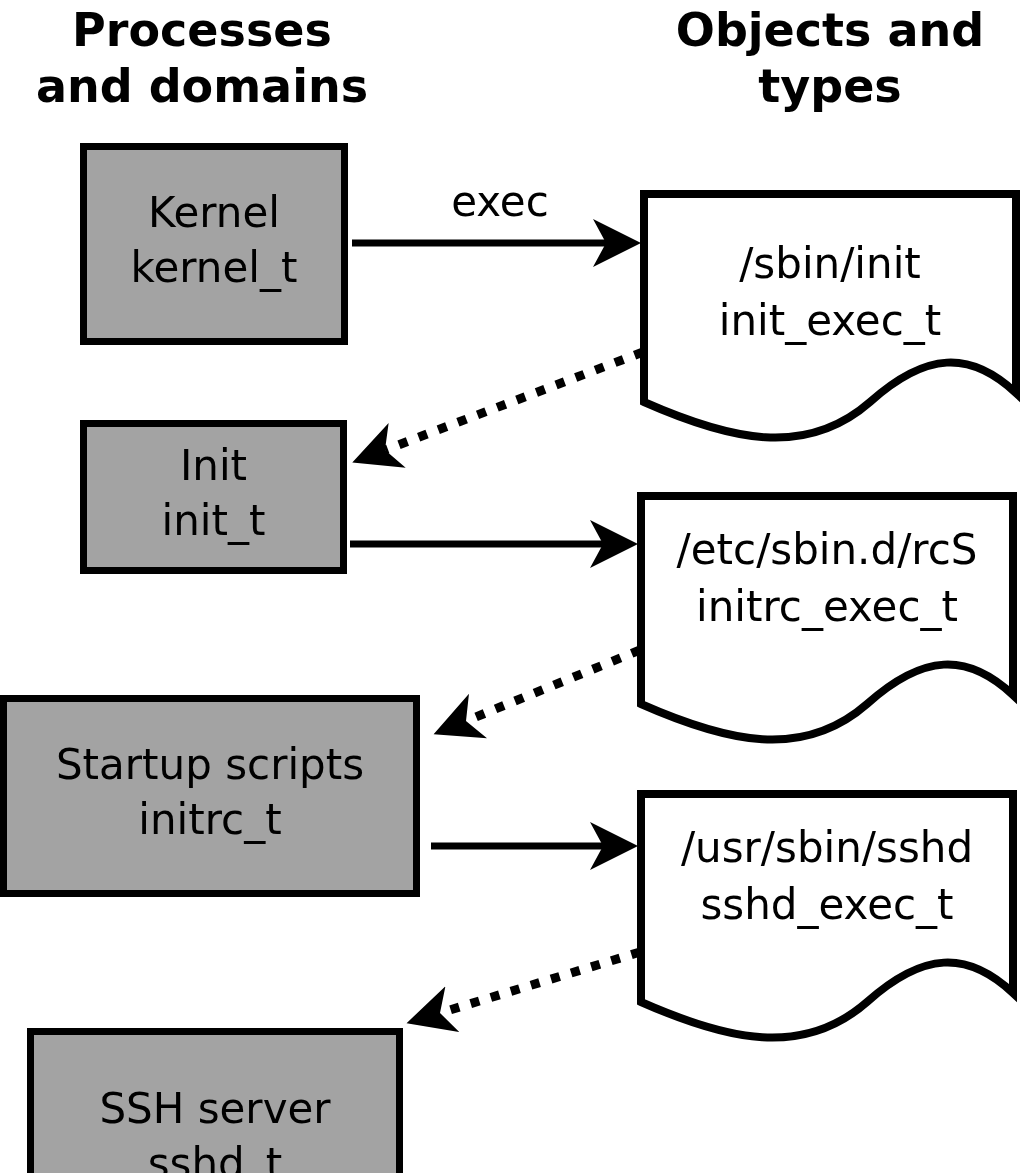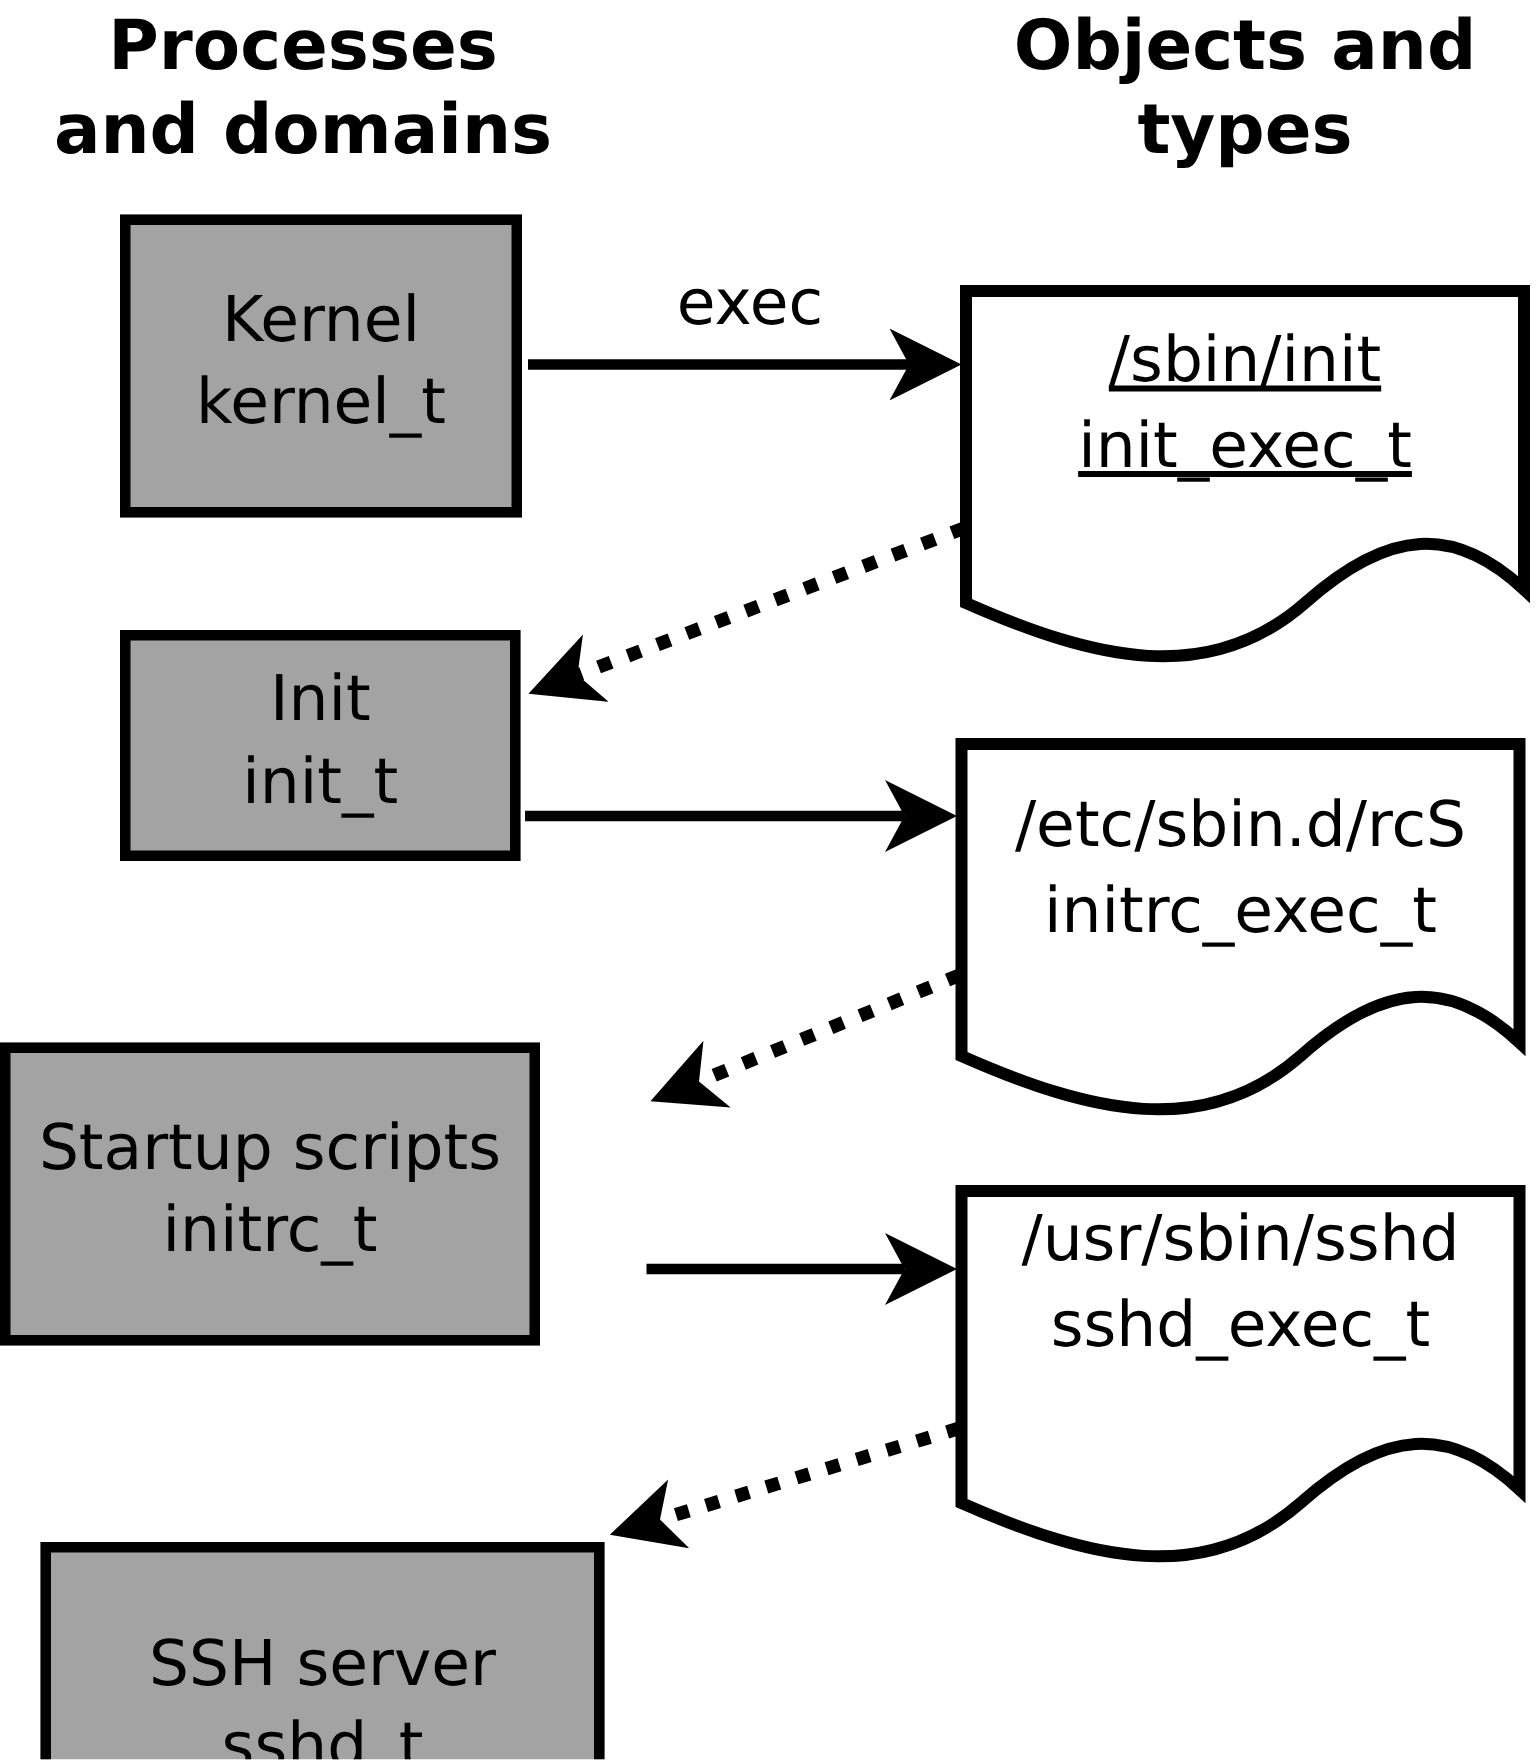--- a/index.html
+++ b/index.html
@@ -45,38 +45,38 @@
     align-items: center;
     justify-content: center;
     padding-bottom: 8px;
     font-size: 42px;
     line-height: 55px;
     text-align: center;
     z-index: 2;
   }
   #box-kernel { left: 80px;  top: 143px; width: 268px; height: 202px; }
   #box-init   { left: 80px;  top: 420px; width: 267px; height: 154px; }
-  #box-initrc { left: 0px;   top: 695px; width: 360px; height: 202px; }
+  #box-initrc { left: 0px;   top: 695px; width: 420px; height: 202px; }
   #box-sshd   { left: 27px;  top: 1028px; width: 376px; height: 224px; }
   .doc-text {
     position: absolute;
     width: 364px;
     height: 160px;
     display: flex;
     flex-direction: column;
     align-items: center;
     justify-content: center;
     font-size: 42px;
     line-height: 57px;
     text-align: center;
     z-index: 3;
   }
-  #doctext-init-exec   { left: 648px; top: 188px; text-decoration: underline; }
+  #doctext-init-exec   { left: 648px; top: 212px; }
   #doctext-initrc-exec { left: 645px; top: 498px; }
-  #doctext-sshd-exec   { left: 645px; top: 751px; justify-content: flex-end; }
+  #doctext-sshd-exec   { left: 645px; top: 796px; }
   .edge-label {
     position: absolute;
     width: 170px;
     text-align: center;
     font-size: 42px;
     line-height: 44px;
     z-index: 2;
   }
   #label-exec { left: 415px; top: 180px; }
 </style>

